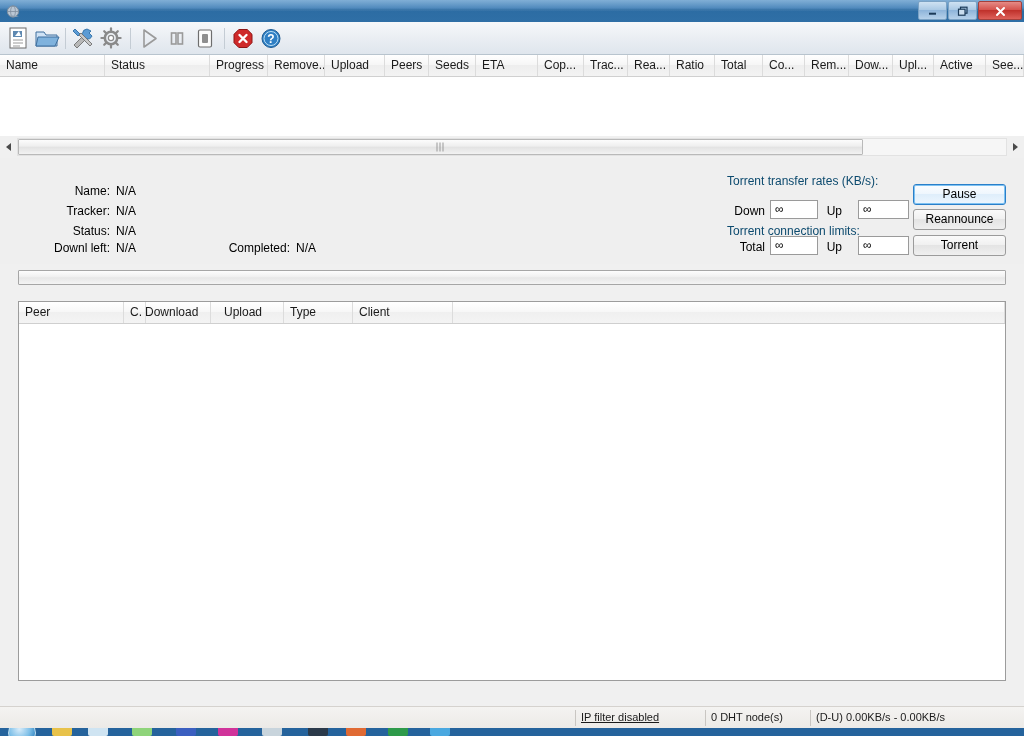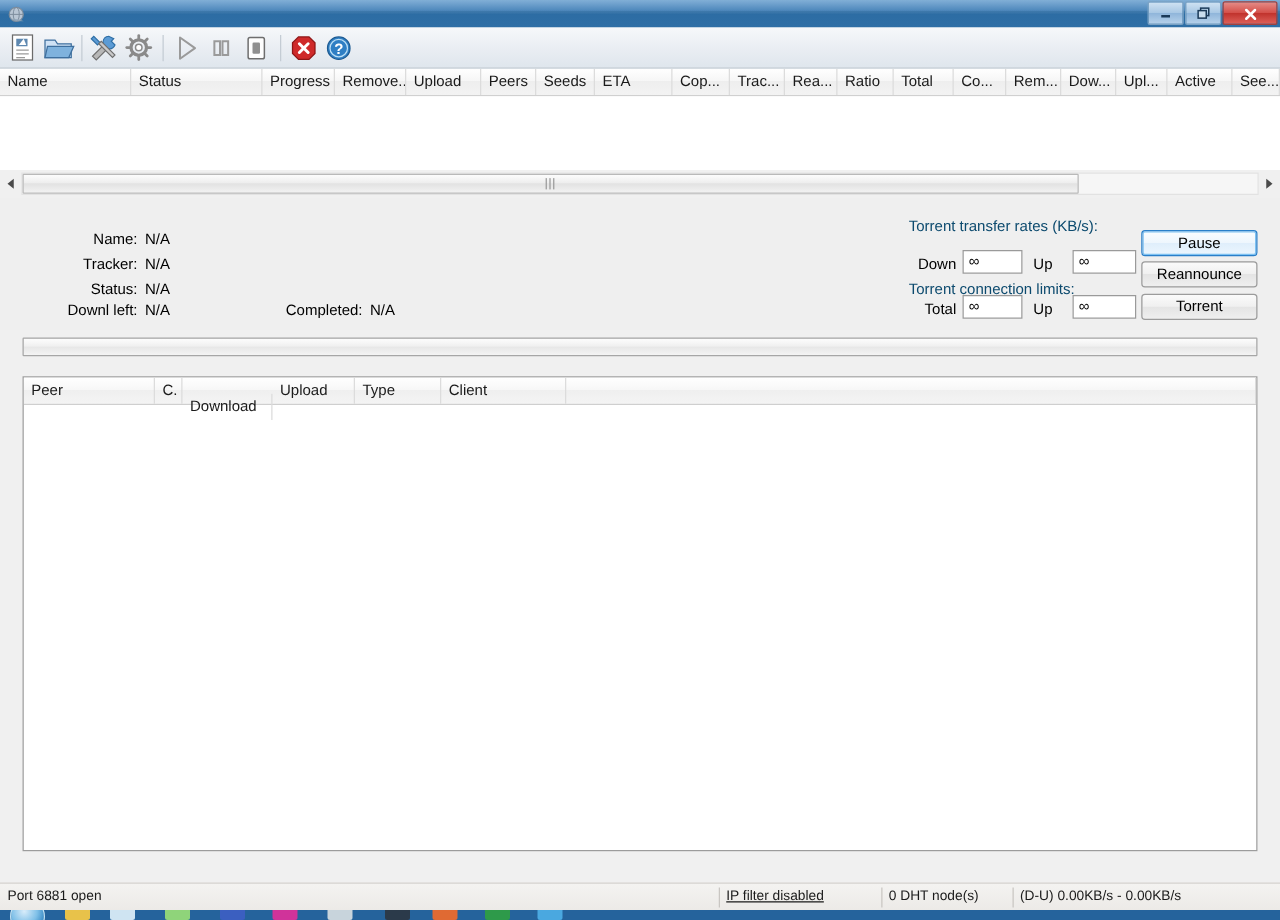--- a/index.html
+++ b/index.html
@@ -483,30 +483,29 @@
     <div class="btn" style="left:913px; top:51px;">Reannounce</div>
     <div class="btn" style="left:913px; top:77px;">Torrent</div>
   </div>
 
   <div class="progressbar"></div>
 
   <div class="peerpanel">
     <div class="peerheader" id="peer-cols">
         <div class="pcell" style="left: 0px; width: 105px;">Peer</div>
         <div class="pcell" style="left: 105px; width: 22px;">C.</div>
-        <div class="pcell" style="left: 127px; width: 72px; margin-top: 13px;">Download</div>
+        <div class="pcell" style="left: 120px; width: 72px;">Download</div>
         <div class="pcell" style="left: 199px; width: 66px;">Upload</div>
         <div class="pcell" style="left: 265px; width: 69px;">Type</div>
         <div class="pcell" style="left: 334px; width: 100px;">Client</div>
         <div class="pcell" style="left: 434px; width: 552px;"></div>
       </div>
   </div>
 
   <div class="statusbar" id="statusbar">
-      <div class="sb-cell" style="left: 0px; width: 575px;">Port 6881 open</div>
       <div class="sb-cell" style="left: 575px; width: 130px; text-decoration: underline;">IP filter disabled</div>
       <div class="sb-div" style="left: 575px;"></div>
       <div class="sb-cell" style="left: 705px; width: 105px;">0 DHT node(s)</div>
       <div class="sb-div" style="left: 705px;"></div>
       <div class="sb-cell" style="left: 810px; width: 214px;">(D-U) 0.00KB/s - 0.00KB/s</div>
       <div class="sb-div" style="left: 810px;"></div>
     </div>
 
   <div class="taskbar">
     <div class="tb-orb"></div>

